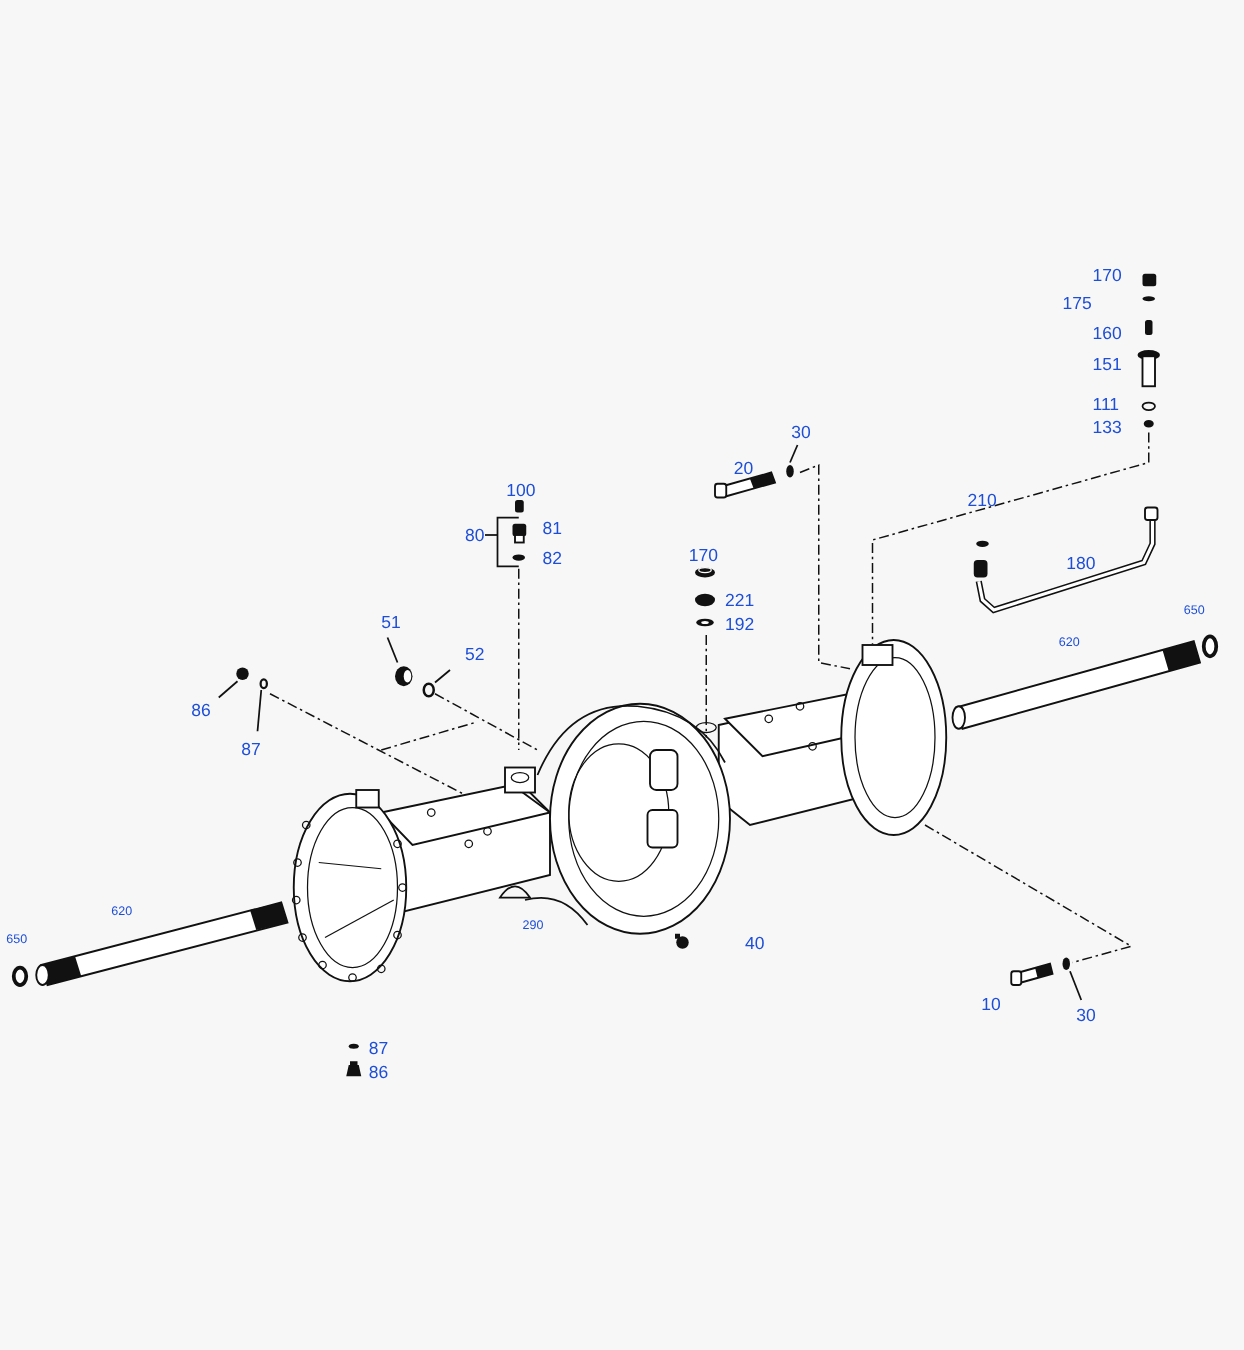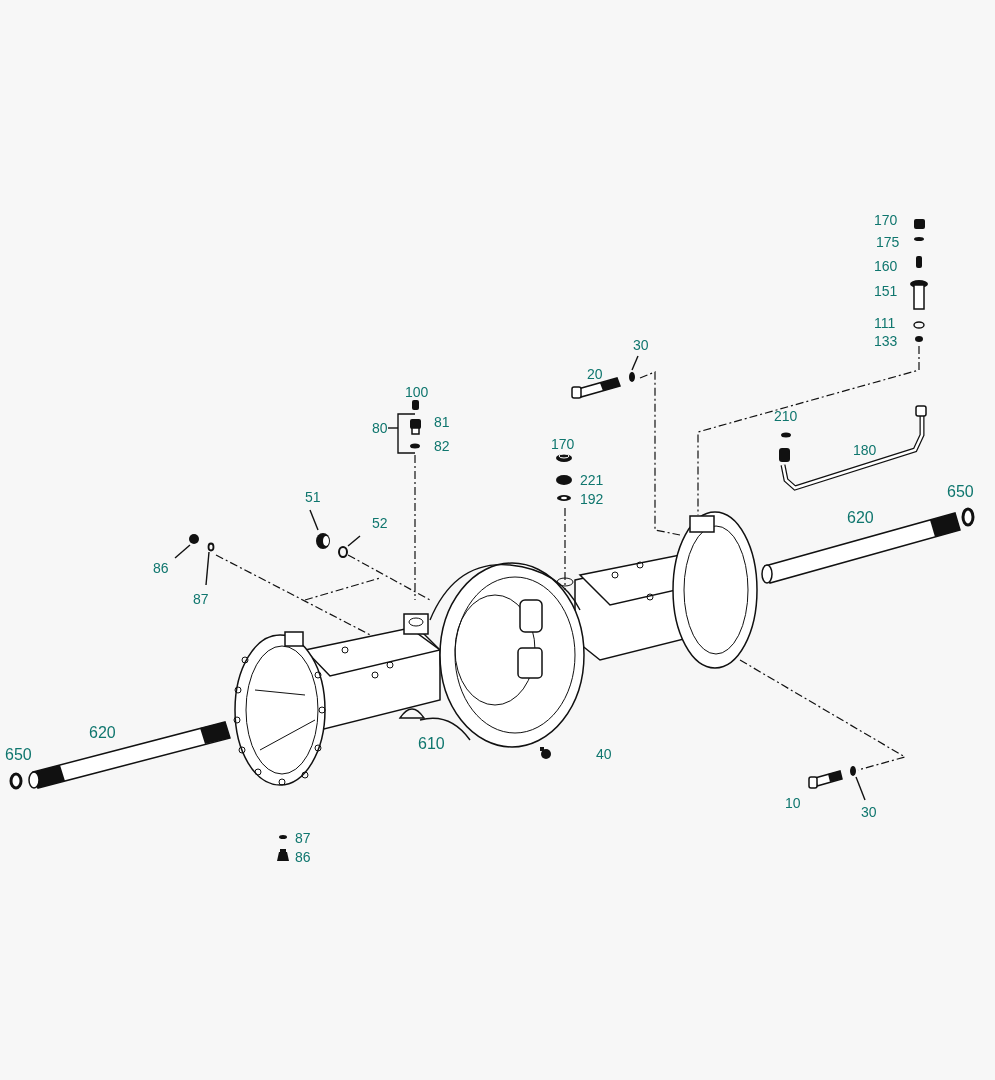--- a/index.html
+++ b/index.html
@@ -6,24 +6,24 @@
   body {
     width: 995px; height: 1080px;
     background: #f7f7f7;
     font-family: "Liberation Sans", sans-serif;
     position: relative; overflow: hidden;
   }
   #diagram { position: absolute; left: 0; top: 0; width: 995px; height: 1080px; }
   .lbl {
     position: absolute;
     font-family: "Liberation Sans", sans-serif;
-    font-size: 14px; color: #0f766e;
+    font-size: 14px; color: #1d4ed8;
     line-height: 1; white-space: nowrap;
   }
-  .lbl.sm { font-size: 16px; text-align: right; }
+  .lbl.sm { font-size: 10px; text-align: right; }
   svg .ln { stroke: #111; stroke-width: 1.4; fill: none; }
   svg .thin { stroke: #111; stroke-width: 1; fill: none; }
   svg .dash { stroke: #111; stroke-width: 1.2; fill: none; stroke-dasharray: 8 3 2 3; }
   svg .body { stroke: #111; stroke-width: 1.5; fill: #fff; }
   svg .blk { fill: #111; }
 </style>
 </head>
 <body>
 
 <div id="diagram">
@@ -197,53 +197,53 @@
     <ellipse class="blk" cx="283" cy="837" rx="4" ry="2"></ellipse>
   </g>
   <g>
     <path class="blk" d="M277,861 L279,852 L287,852 L289,861 Z"></path>
     <rect class="blk" x="280" y="849" width="6" height="4"></rect>
   </g>
 </svg>
 
 
 <span class="lbl" style="left:874px;top:213px">170</span>
-<span class="lbl" style="left:876px;top:235px">175</span>
+<span class="lbl" style="left:850px;top:235px">175</span>
 <span class="lbl" style="left:874px;top:259px">160</span>
 <span class="lbl" style="left:874px;top:284px">151</span>
 <span class="lbl" style="left:874px;top:316px">111</span>
 <span class="lbl" style="left:874px;top:334px">133</span>
 
 <span class="lbl" style="left:633px;top:338px">30</span>
 <span class="lbl" style="left:587px;top:367px">20</span>
 
 <span class="lbl" style="left:405px;top:385px">100</span>
 <span class="lbl" style="left:372px;top:421px">80</span>
 <span class="lbl" style="left:434px;top:415px">81</span>
 <span class="lbl" style="left:434px;top:439px">82</span>
 
 <span class="lbl" style="left:551px;top:437px">170</span>
 <span class="lbl" style="left:580px;top:473px">221</span>
 <span class="lbl" style="left:580px;top:492px">192</span>
 
-<span class="lbl" style="left:774px;top:409px">210</span>
+<span class="lbl" style="left:774px;top:393px">210</span>
 <span class="lbl" style="left:853px;top:443px">180</span>
 <span class="lbl sm" style="left:947px;top:484px">650</span>
 <span class="lbl sm" style="left:847px;top:510px">620</span>
 
 <span class="lbl" style="left:305px;top:490px">51</span>
 <span class="lbl" style="left:372px;top:516px">52</span>
 
 <span class="lbl" style="left:153px;top:561px">86</span>
 <span class="lbl" style="left:193px;top:592px">87</span>
 
 <span class="lbl sm" style="left:89px;top:725px">620</span>
 <span class="lbl sm" style="left:5px;top:747px">650</span>
 
-<span class="lbl sm" style="left:418px;top:736px">610</span>
+<span class="lbl sm" style="left:418px;top:736px">290</span>
 <span class="lbl" style="left:596px;top:747px">40</span>
 
 <span class="lbl" style="left:785px;top:796px">10</span>
 <span class="lbl" style="left:861px;top:805px">30</span>
 
 <span class="lbl" style="left:295px;top:831px">87</span>
 <span class="lbl" style="left:295px;top:850px">86</span>
 </div>
 
 </body></html>

